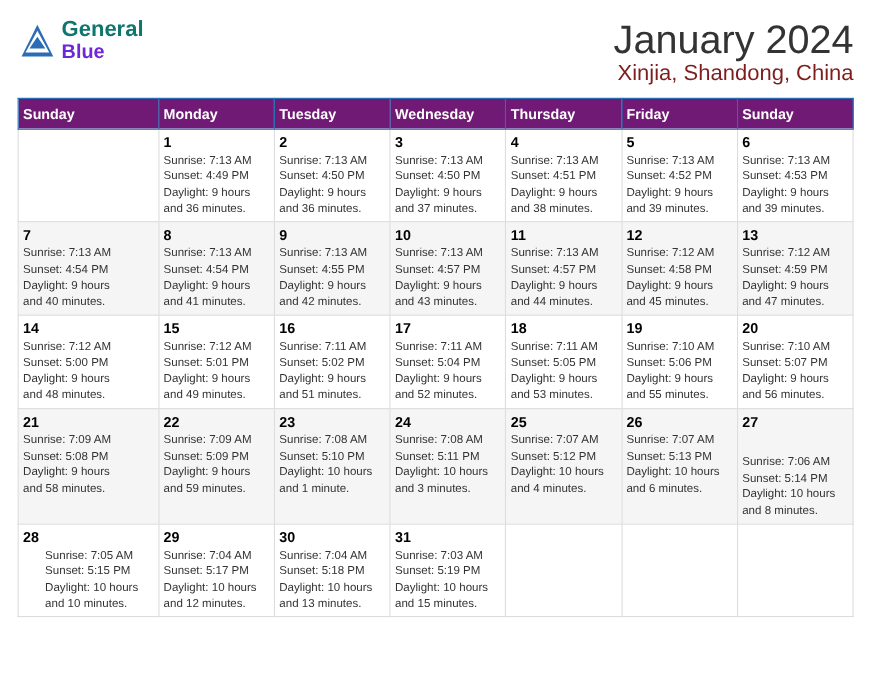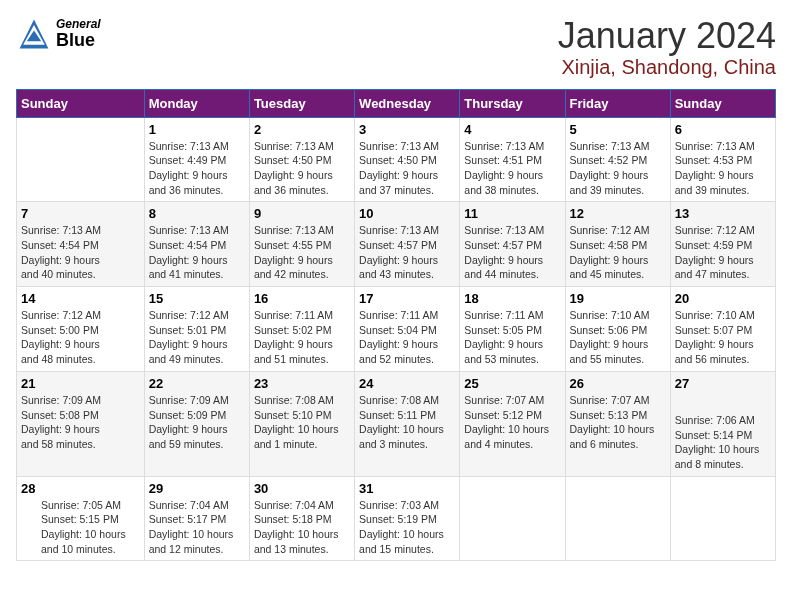--- a/index.html
+++ b/index.html
@@ -20,29 +20,28 @@
       display: flex;
       align-items: center;
       gap: 4px;
     }
     .logo-text {
       display: flex;
       flex-direction: column;
       line-height: 1.1;
     }
     .logo-general {
-      font-size: 12px;
+      font-size: 20px;
       font-weight: bold;
-      color: #000000;
-      font-style: italic;
+      color: #0f766e;
     }
     .logo-blue {
       font-size: 18px;
       font-weight: bold;
-      color: #000000;
+      color: #6d28d9;
     }
     .logo-icon {
       width: 36px;
       height: 36px;
     }
     .title-block {
       text-align: right;
     }
     .main-title {
       font-size: 36px;

